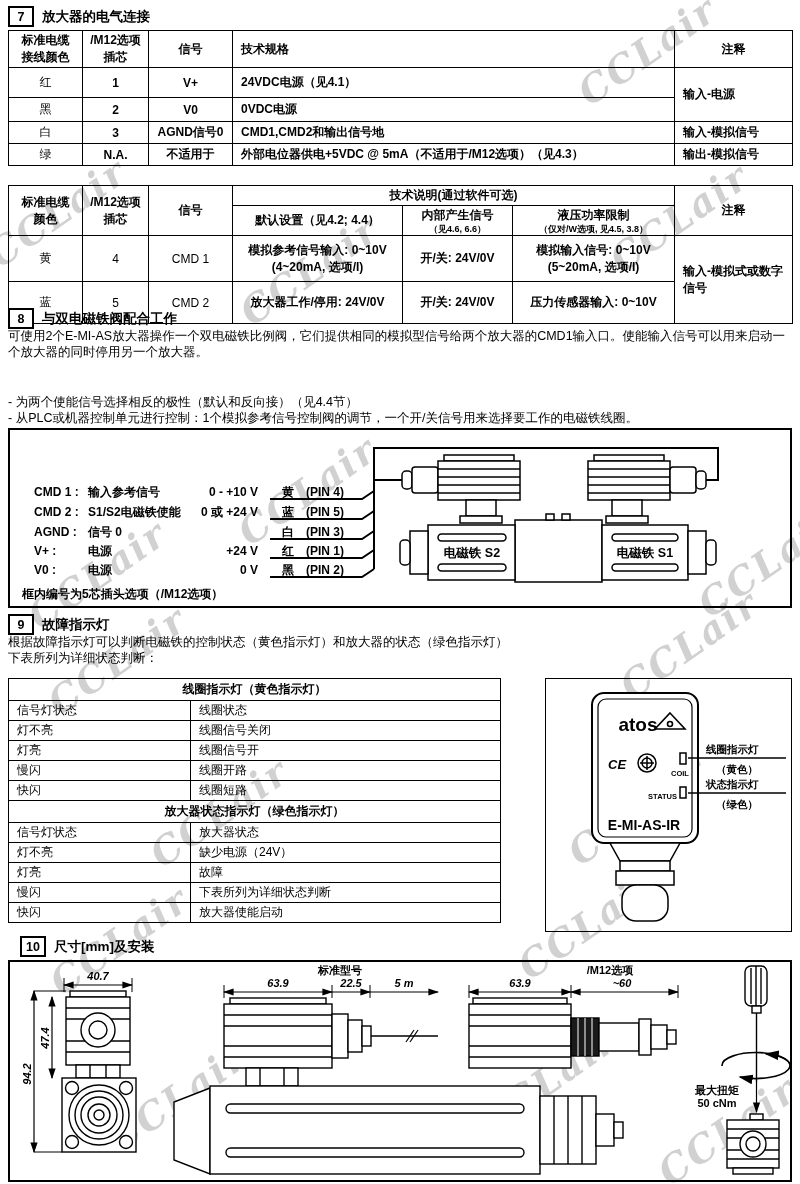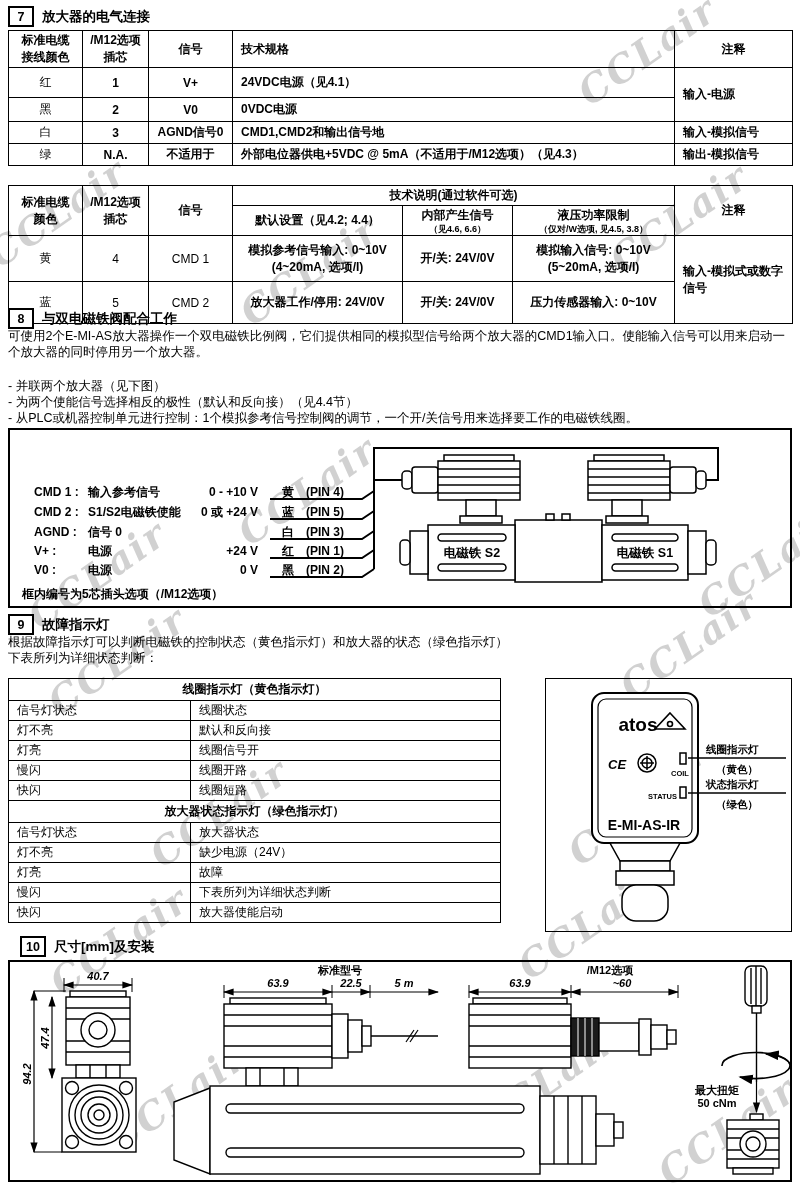--- a/index.html
+++ b/index.html
@@ -153,21 +153,20 @@
       <td class="c b">压力传感器输入: 0~10V</td>
     </tr>
   </tbody>
     </table>
 
   <div class="abs sec-head" style="left:8px;top:308px">
     <span class="sec-num">8</span>
     <span>与双电磁铁阀配合工作</span>
   </div>
   <div class="abs txt" style="left:8px;top:328px;width:784px">可使用2个E-MI-AS放大器操作一个双电磁铁比例阀，它们提供相同的模拟型信号给两个放大器的CMD1输入口。使能输入信号可以用来启动一个放大器的同时停用另一个放大器。</div>
-  <div class="abs txt" style="left:8px;top:378px;width:784px">- 并联两个放大器（见下图）</div>
   <div class="abs txt" style="left:8px;top:394px;width:784px">- 为两个使能信号选择相反的极性（默认和反向接）（见4.4节）</div>
   <div class="abs txt" style="left:8px;top:410px;width:784px">- 从PLC或机器控制单元进行控制：1个模拟参考信号控制阀的调节，一个开/关信号用来选择要工作的电磁铁线圈。</div>
 
   <div class="abs figbox" style="left:8px;top:428px;width:780px;height:176px">
     <svg width="780" height="176" viewBox="0 0 780 176">
 
       <g font-size="12" font-weight="bold">
         <text x="24" y="66">CMD 1 :</text>
         <text x="78" y="66">输入参考信号</text>
         <text x="248" y="66" text-anchor="end">0 - +10 V</text>
@@ -270,21 +269,21 @@
     <tbody>
         <tr style="height:22px">
           <th class="c" colspan="2">线圈指示灯（黄色指示灯）</th>
         </tr>
     <tr style="height:20px">
           <td class="l">信号灯状态</td>
           <td class="l">线圈状态</td>
         </tr>
     <tr style="height:20px">
           <td class="l">灯不亮</td>
-          <td class="l">默认和反向接</td>
+          <td class="l">线圈信号关闭</td>
         </tr>
     <tr style="height:20px">
           <td class="l">灯亮</td>
           <td class="l">线圈信号开</td>
         </tr>
     <tr style="height:20px">
           <td class="l">慢闪</td>
           <td class="l">线圈开路</td>
         </tr>
     <tr style="height:20px">

